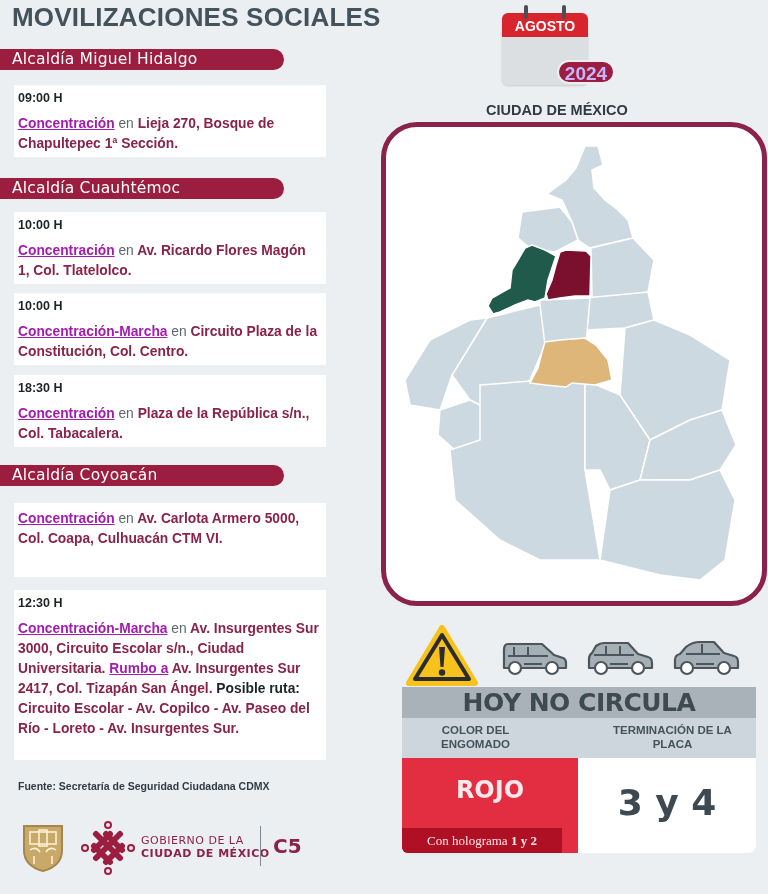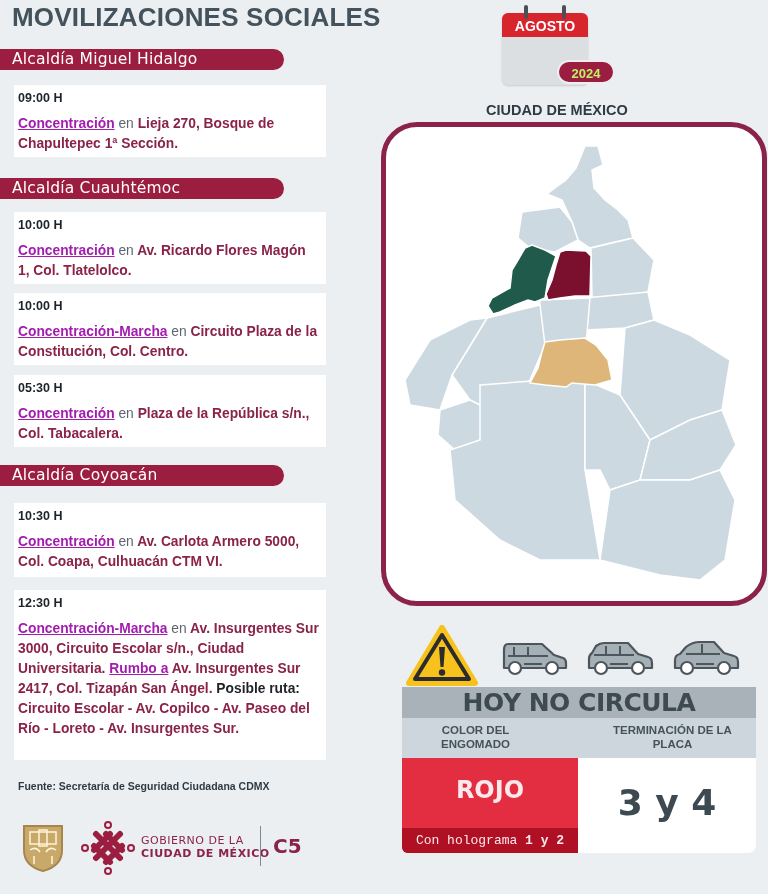--- a/index.html
+++ b/index.html
@@ -70,22 +70,22 @@
     background: #d7242d; border-radius: 6px 6px 0 0;
     color: #fff; font-weight: bold; font-size: 14px; text-align: center; line-height: 26px;
   }
   .cal-ring { position: absolute; top: -8px; width: 4px; height: 14px; background: #4a5056; border-radius: 2px; }
   .cal-day {
     position: absolute; left: 0; top: 24px; width: 86px; text-align: center;
     font-size: 28px; font-weight: bold; color: #44525c;
   }
   .cal-year {
     position: absolute; left: 55px; top: 52px; width: 58px; height: 24px;
-    background: #9b1d3f; color: #bef264; border-radius: 12px;
-    font-size: 13px; font-weight: bold; text-align: center; line-height: 24px;
+    background: #9b1d3f; color: #c4b5fd; border-radius: 12px;
+    font-size: 19px; font-weight: bold; text-align: center; line-height: 24px;
     border: 2px solid #eceff2;
   }
   .city-label {
     position: absolute; left: 486px; top: 102px;
     font-size: 14.5px; font-weight: bold; color: #2f3b44;
   }
   .map-frame {
     position: absolute; left: 381px; top: 122px; width: 386px; height: 484px;
     border: 5px solid #8a2249; border-radius: 36px; background: #ffffff;
     overflow: hidden;
@@ -113,23 +113,23 @@
   .hnc-values { position: absolute; left: 0; top: 138px; width: 354px; height: 95px; display: flex; }
   .color-box {
     width: 176px; height: 95px; background: #e32d40; position: relative;
     border-radius: 0 0 0 6px; overflow: hidden;
   }
   .color-name {
     position: absolute; left: 0; top: 18px; width: 176px; text-align: center;
     font-size: 24px; font-weight: bold; color: #fce9eb; font-family: "DejaVu Sans", sans-serif;
   }
   .holo {
-    position: absolute; left: 0; bottom: 0; width: 176px; height: 25px;
+    position: absolute; left: 0; bottom: 0; width: 160px; height: 25px;
     background: #b01023; color: #fde7ea; text-align: center; font-size: 13px; line-height: 25px;
-    font-family: Liberation Mono, monospace;
+    font-family: Liberation Serif, serif;
   }
   .holo b { font-weight: bold; }
   .plate-box {
     flex: 1; background: #ffffff; border-radius: 0 0 8px 0; position: relative;
   }
   .plate-num {
     position: absolute; left: 0; top: 24px; width: 100%; text-align: center;
     font-size: 36px; font-weight: bold; color: #3e4a52; font-family: "DejaVu Sans", sans-serif;
   }
 </style>
@@ -168,31 +168,30 @@
 </div>
 <div class="card" style="top:293px; height:72px">
   <div class="time">10:00 H</div>
   <div class="desc">
     <span class="gray">Concentración-Marcha</span>
     <span class="gray-light">en</span>
     <span>Circuito Plaza de la Constitución, Col. Centro.</span>
   </div>
 </div>
 <div class="card" style="top:375px; height:72px">
-  <div class="time">05:30 H</div>
+  <div class="time">18:30 H</div>
   <div class="desc">
     <span class="gray">Concentración</span>
     <span class="gray-light">en</span>
     <span>Plaza de la República s/n., Col. Tabacalera.</span>
   </div>
 </div>
 
 <div class="section-bar" style="top:465px">Alcaldía Coyoacán</div>
 <div class="card" style="top:503px; height:74px">
-  <div class="time">10:30 H</div>
   <div class="desc">
     <span class="gray">Concentración</span>
     <span class="gray-light">en</span>
     <span>Av. Carlota Armero 5000, Col. Coapa, Culhuacán CTM VI.</span>
   </div>
 </div>
 <div class="card" style="top:590px; height:170px">
   <div class="time">12:30 H</div>
   <div class="desc">
     <span class="gray">Concentración-Marcha</span>

